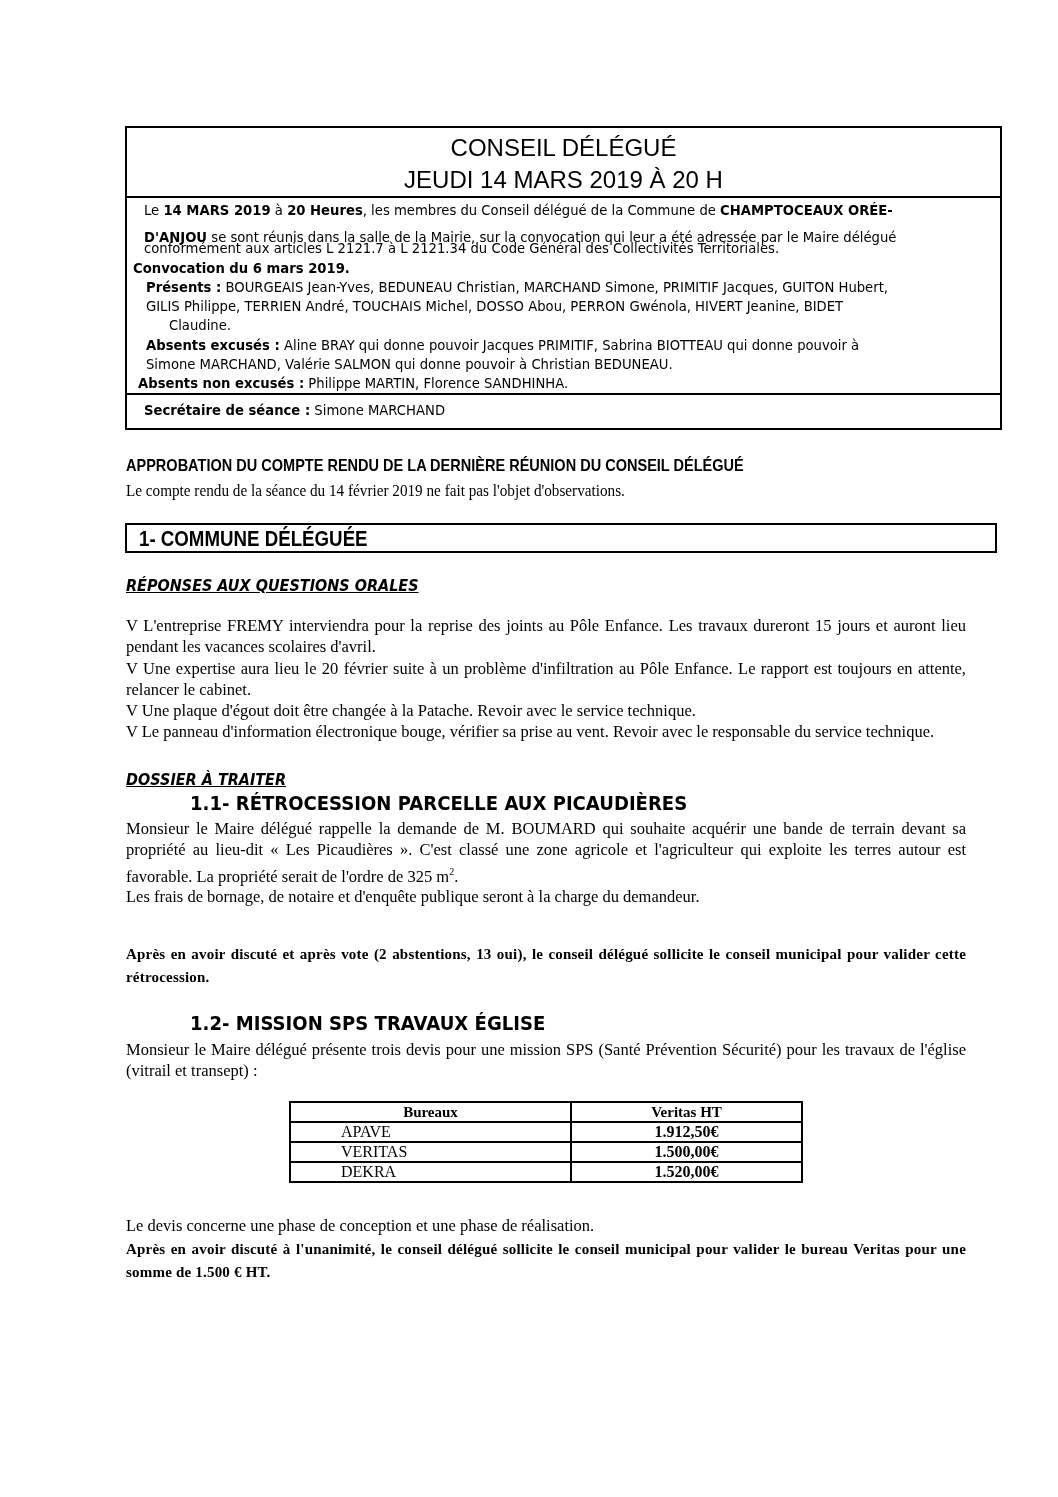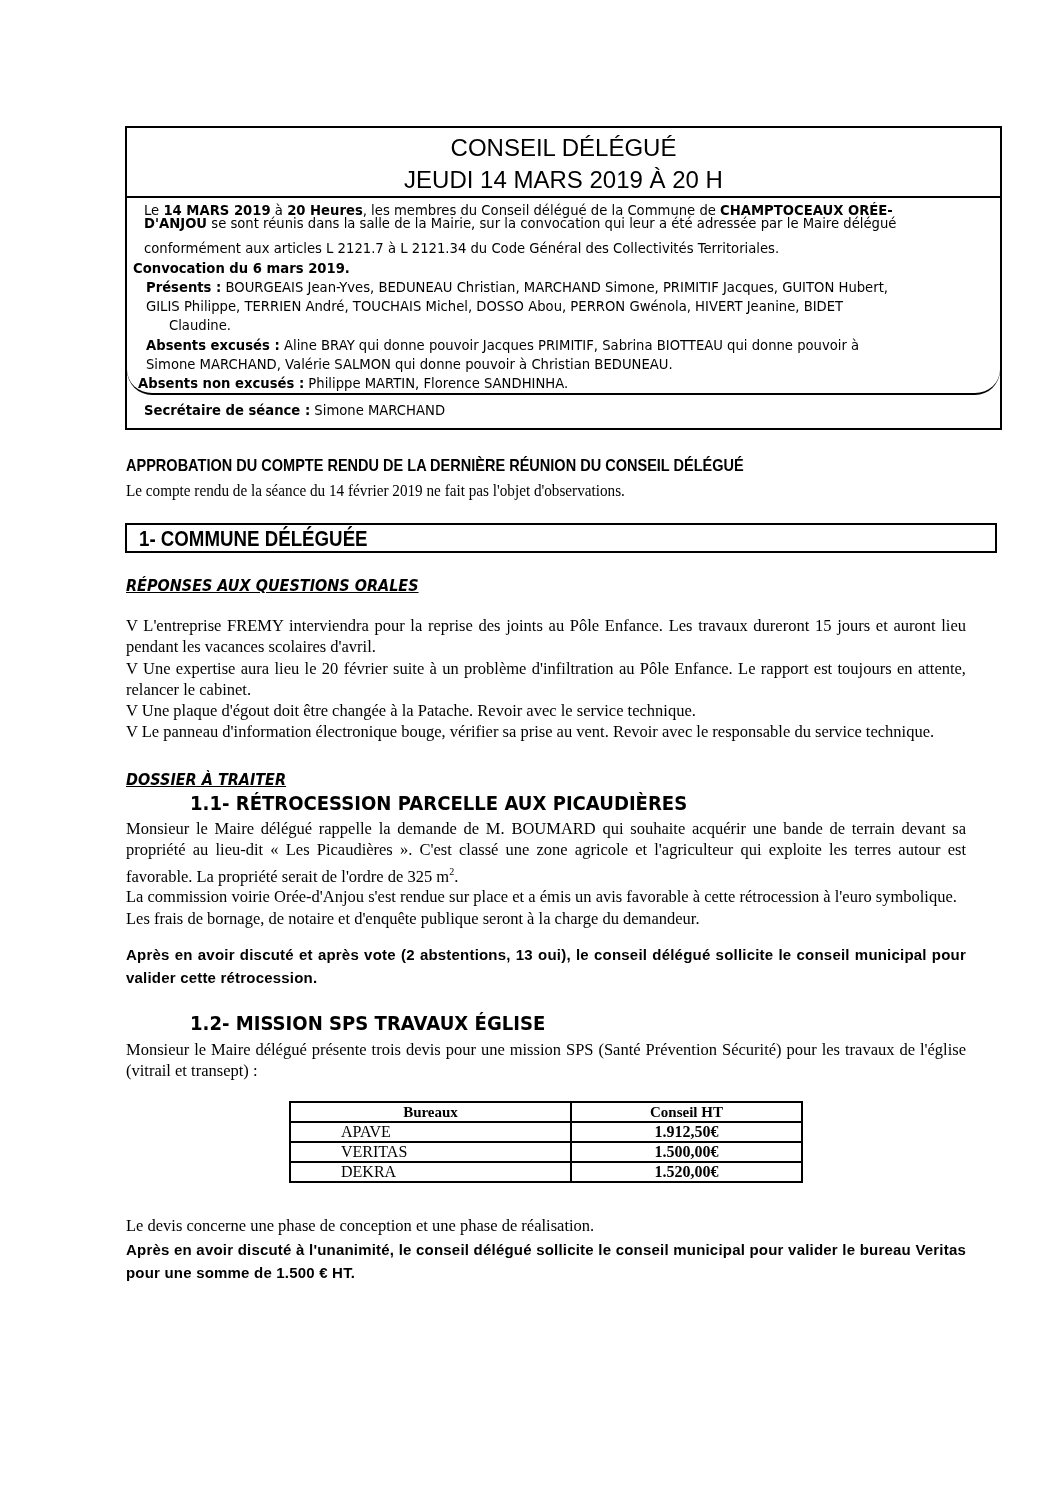--- a/index.html
+++ b/index.html
@@ -16,21 +16,21 @@
     }
     .header-title {
       position: absolute; left: 0; width: 100%; text-align: center;
       font-family: Liberation Sans, sans-serif; font-size: 24px; letter-spacing: 0px;
     }
     .ht1 { top: 6px; }
     .ht2 { top: 38px; }
     .header-body {
       position: absolute; left: 0; top: 70px; width: 100%; height: 197px;
       border-bottom: 2px solid #000; box-sizing: border-box;
-      font-family: "DejaVu Sans", sans-serif; font-size: 13.2px; line-height: 19.5px; border-radius: 25px;
+      font-family: "DejaVu Sans", sans-serif; font-size: 13.2px; line-height: 19.5px;
     }
     .hb-line { position: absolute; left: 0; white-space: nowrap; }
     .b { font-weight: bold; }
     .header-secretary {
       position: absolute; left: 17px; top: 275px;
       font-family: "DejaVu Sans", sans-serif; font-size: 13.2px; white-space: nowrap;
     }
 
     .approval-heading {
       position: absolute; left: 126px; top: 456px; white-space: nowrap;
@@ -65,21 +65,21 @@
     }
     .para p { margin: 0; }
 
     .item-heading {
       position: absolute; left: 190px; white-space: nowrap;
       font-family: "DejaVu Sans", sans-serif; font-weight: bold; font-size: 19px;
       transform: scaleX(0.95); transform-origin: left top;
     }
     .bold-para {
       position: absolute; left: 126px; width: 840px;
-      font-family: Liberation Sans, sans-serif; font-weight: bold; font-size: 15px; line-height: 23px;
+      font-family: Liberation Serif, serif; font-weight: bold; font-size: 15px; line-height: 23px;
       text-align: justify; letter-spacing: 0.2px;
     }
 
     table.quotes {
       position: absolute; left: 289px; top: 1101px; width: 514px;
       border-collapse: collapse; font-family: "Liberation Serif", serif; font-size: 16px;
     }
     table.quotes td, table.quotes th {
       border: 2px solid #000; height: 18px; padding: 0 0 0 0; line-height: 18px;
     }
@@ -91,21 +91,21 @@
 </head>
 <body>
 
 <div class="header-box">
   <div class="header-title-area">
     <div class="header-title ht1">CONSEIL DÉLÉGUÉ</div>
     <div class="header-title ht2">JEUDI 14 MARS 2019 À 20 H</div>
   </div>
   <div class="header-body">
     <div class="hb-line" style="left:17px; top:3px;"><span>Le </span><span class="b">14 MARS 2019</span><span> à </span><span class="b">20 Heures</span><span>, les membres du Conseil délégué de la Commune de </span><span class="b">CHAMPTOCEAUX ORÉE-</span></div>
-    <div class="hb-line" style="left:17px; top:16px;"><span class="b">D'ANJOU</span><span> se sont réunis dans la salle de la Mairie, sur la convocation qui leur a été adressée par le Maire délégué</span></div>
+    <div class="hb-line" style="left:17px; top:30px;"><span class="b">D'ANJOU</span><span> se sont réunis dans la salle de la Mairie, sur la convocation qui leur a été adressée par le Maire délégué</span></div>
     <div class="hb-line" style="left:17px; top:41px;">conformément aux articles L 2121.7 à L 2121.34 du Code Général des Collectivités Territoriales.</div>
     <div class="hb-line b" style="left:6px; top:61px;">Convocation du 6 mars 2019.</div>
     <div class="hb-line" style="left:19px; top:80px;"><span class="b">Présents :</span><span> BOURGEAIS Jean-Yves, BEDUNEAU Christian, MARCHAND Simone, PRIMITIF Jacques, GUITON Hubert,</span></div>
     <div class="hb-line" style="left:19px; top:99px;">GILIS Philippe, TERRIEN André, TOUCHAIS Michel, DOSSO Abou, PERRON Gwénola, HIVERT Jeanine, BIDET</div>
     <div class="hb-line" style="left:19px; top:118px;margin-left:23px;">Claudine.</div>
     <div class="hb-line" style="left:19px; top:138px;"><span class="b">Absents excusés :</span><span> Aline BRAY qui donne pouvoir Jacques PRIMITIF, Sabrina BIOTTEAU qui donne pouvoir à</span></div>
     <div class="hb-line" style="left:19px; top:157px;">Simone MARCHAND, Valérie SALMON qui donne pouvoir à Christian BEDUNEAU.</div>
     <div class="hb-line" style="left:11px; top:176px;"><span class="b">Absents non excusés :</span><span> Philippe MARTIN, Florence SANDHINHA.</span></div>
   </div>
   <div class="header-secretary"><span class="b">Secrétaire de séance :</span><span> Simone MARCHAND</span></div>
@@ -123,33 +123,32 @@
   <p>V L'entreprise FREMY interviendra pour la reprise des joints au Pôle Enfance. Les travaux dureront 15 jours et auront lieu pendant les vacances scolaires d'avril.</p>
   <p>V Une expertise aura lieu le 20 février suite à un problème d'infiltration au Pôle Enfance. Le rapport est toujours en attente, relancer le cabinet.</p>
   <p>V Une plaque d'égout doit être changée à la Patache. Revoir avec le service technique.</p>
   <p>V Le panneau d'information électronique bouge, vérifier sa prise au vent. Revoir avec le responsable du service technique.</p>
 </div>
 
 <div class="sub-heading" style="top:770px;">DOSSIER À TRAITER</div>
 <div class="item-heading" style="top:792px;">1.1- RÉTROCESSION PARCELLE AUX PICAUDIÈRES</div>
 <div class="para" style="top:818px;">
   <p><span>Monsieur le Maire délégué rappelle la demande de M. BOUMARD qui souhaite acquérir une bande de terrain devant sa propriété au lieu-dit « Les Picaudières ». C'est classé une zone agricole et l'agriculteur qui exploite les terres autour est favorable. La propriété serait de l'ordre de 325 m</span><sup style="font-size:10px;">2</sup><span>.</span></p>
-  <p>La commission voirie Orée-d'Anjou s'est rendue sur place et a émis un avis favorable à cette rétrocession à l'euro symbolique.</p>
   <p>Les frais de bornage, de notaire et d'enquête publique seront à la charge du demandeur.</p>
 </div>
 <div class="bold-para" style="top:943px;">Après en avoir discuté et après vote (2 abstentions, 13 oui), le conseil délégué sollicite le conseil municipal pour valider cette rétrocession.</div>
 
 <div class="item-heading" style="top:1012px;">1.2- MISSION SPS TRAVAUX ÉGLISE</div>
 <div class="para" style="top:1039px;">Monsieur le Maire délégué présente trois devis pour une mission SPS (Santé Prévention Sécurité) pour les travaux de l'église (vitrail et transept) :</div>
 
 <table class="quotes">
   <thead>
     <tr>
       <th class="c1">Bureaux</th>
-      <th>Conseil HT</th>
+      <th>Veritas HT</th>
     </tr>
   </thead>
   <tbody>
     <tr>
       <td class="name">APAVE</td>
       <td class="amt">1.912,50€</td>
     </tr>
     <tr>
       <td class="name">VERITAS</td>
       <td class="amt">1.500,00€</td>

